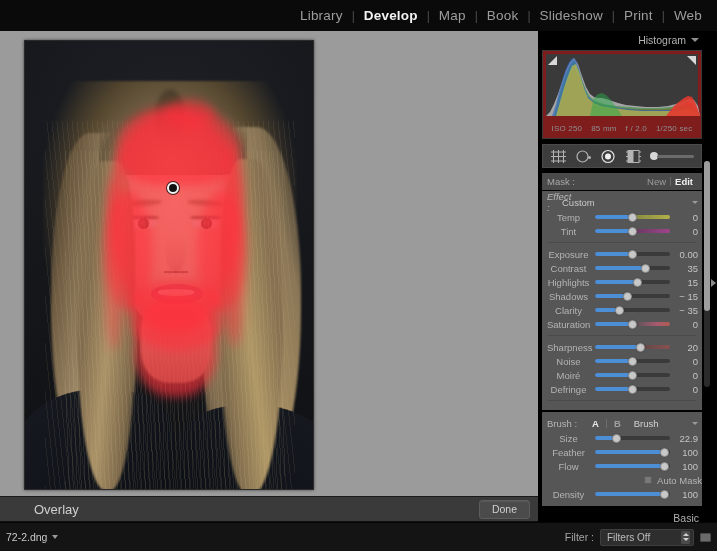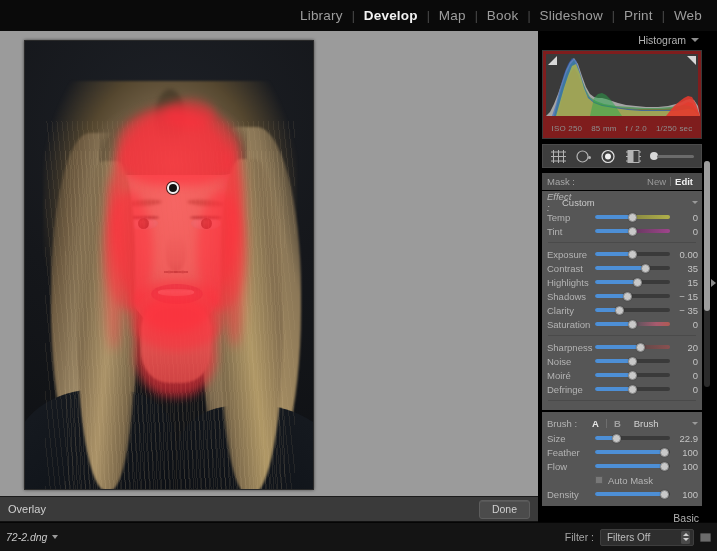--- a/index.html
+++ b/index.html
@@ -196,35 +196,35 @@
   }
 
   
   .toolbar {
     position: absolute; left: 0; top: 496px; width: 538px; height: 26px;
     background: #3a3a3a;
     border-top: 1px solid #1b1b1b; border-bottom: 1px solid #111;
     display: flex; align-items: center; justify-content: space-between;
     padding: 0 8px;
   }
-  .tb-label { font-size: 11px; color: #d0d0d0; }
+  .tb-label { font-size: 13px; color: #d0d0d0; margin-left: 26px; }
   .btn {
     font-size: 10.5px; color: #cfcfcf; background: #4b4b4b;
     border: 1px solid #5d5d5d; border-radius: 3px;
     padding: 2px 12px; line-height: 13px; cursor: default;
     box-shadow: inset 0 1px 0 rgba(255,255,255,.07);
   }
 
   
   .filmstrip {
     position: absolute; left: 0; top: 522px; width: 717px; height: 29px;
     background: #141414; border-top: 1px solid #050505;
     display: flex; align-items: center;
   }
-  .fs-left { display: flex; align-items: center; gap: 5px; padding-left: 6px; flex: 1; font-style: italic; }
+  .fs-left { display: flex; align-items: center; gap: 5px; padding-left: 6px; flex: 1; }
   .fs-file { font-size: 10.5px; color: #c8c8c8; }
   .caret { width: 0; height: 0; border-left: 3.5px solid transparent; border-right: 3.5px solid transparent;
            border-top: 4px solid #9a9a9a; }
   .fs-right { display: flex; align-items: center; gap: 6px; padding-right: 6px; }
   .fs-filter-label { font-size: 10.5px; color: #a5a5a5; }
   .fs-select {
     display: flex; align-items: center; justify-content: space-between;
     width: 94px; height: 17px; background: #2e2e2e;
     border: 1px solid #3e3e3e; border-radius: 2px; padding: 0 3px 0 6px;
   }
@@ -290,21 +290,21 @@
 
   
   .fx-panel { background: #565656; padding: 3px 0 5px; margin-top: 1px; }
   .fx-top { display: flex; align-items: center; height: 16px; padding: 0 4px 0 5px; }
   .fx-top .lb { font-size: 9.5px; color: #b8b8b8; width: 15px; font-style: italic; }
   .fx-top .val { font-size: 9.5px; color: #c9c9c9; flex: 1; }
   .fx-top .mini-caret { width: 0; height: 0; border-left: 3px solid transparent; border-right: 3px solid transparent;
                         border-top: 3.5px solid #9a9a9a; margin-left: 3px; }
 
   .srow { display: flex; align-items: center; height: 14px; padding: 0 4px 0 5px; }
-  .srow .nm { font-size: 9.5px; color: #b4b4b4; width: 48px; text-align: left; padding-right: 5px; white-space: nowrap; }
+  .srow .nm { font-size: 9.5px; color: #b4b4b4; width: 48px; text-align: center; padding-right: 5px; white-space: nowrap; }
   .srow .track {
     position: relative; flex: 1; height: 11px; display: flex; align-items: center;
   }
   .srow .bar {
     position: absolute; left: 0; right: 0; height: 3.5px; border-radius: 2px;
     background: #3a3a3a;
   }
   .srow .fill { position: absolute; left: 0; height: 3.5px; border-radius: 2px 0 0 2px; background: #4d8fd6; }
   .srow .knob {
     position: absolute; width: 9px; height: 9px; border-radius: 50%;
@@ -336,21 +336,21 @@
 
   
   .brush-head { display: flex; align-items: center; height: 16px; padding: 0 4px 0 5px; gap: 0; }
   .brush-head .lb { font-size: 9.5px; color: #b4b4b4; width: 38px; }
   .brush-head .ab { font-size: 9.5px; color: #e8e8e8; font-weight: bold; padding: 0 7px; }
   .brush-head .ab.dim { color: #a0a0a0; font-weight: bold; }
   .brush-head .vsep { width: 1px; height: 9px; background: #6e6e6e; }
   .brush-head .er { font-size: 9.5px; color: #d2d2d2; padding: 0 6px; flex: 1; }
   .brush-head .mini-caret { width: 0; height: 0; border-left: 3px solid transparent; border-right: 3px solid transparent;
                             border-top: 3.5px solid #9a9a9a; }
-  .amask-row { display: flex; align-items: center; height: 14px; padding-left: 53px; gap: 5px; }
+  .amask-row { display: flex; align-items: center; height: 14px; padding-left: 53px; gap: 5px; justify-content: flex-end; }
   .chk { width: 8px; height: 8px; background: #787878; border: 1px solid #5a5a5a; }
   .amask-row .t { font-size: 9.5px; color: #b4b4b4; }
 
   .panel-foot {
     display: flex; align-items: center; height: 18px; padding: 0 5px;
     background: #4a4a4a; margin-top: 4px;
   }
   .sw-icon { width: 8px; height: 13px; background: #2b2b2b; border: 1px solid #1c1c1c; border-radius: 1px;
              position: relative; }
   .sw-icon::after { content: ""; position: absolute; left: 1.5px; top: 1.5px; width: 4px; height: 4px; background: #c9c9c9; }

